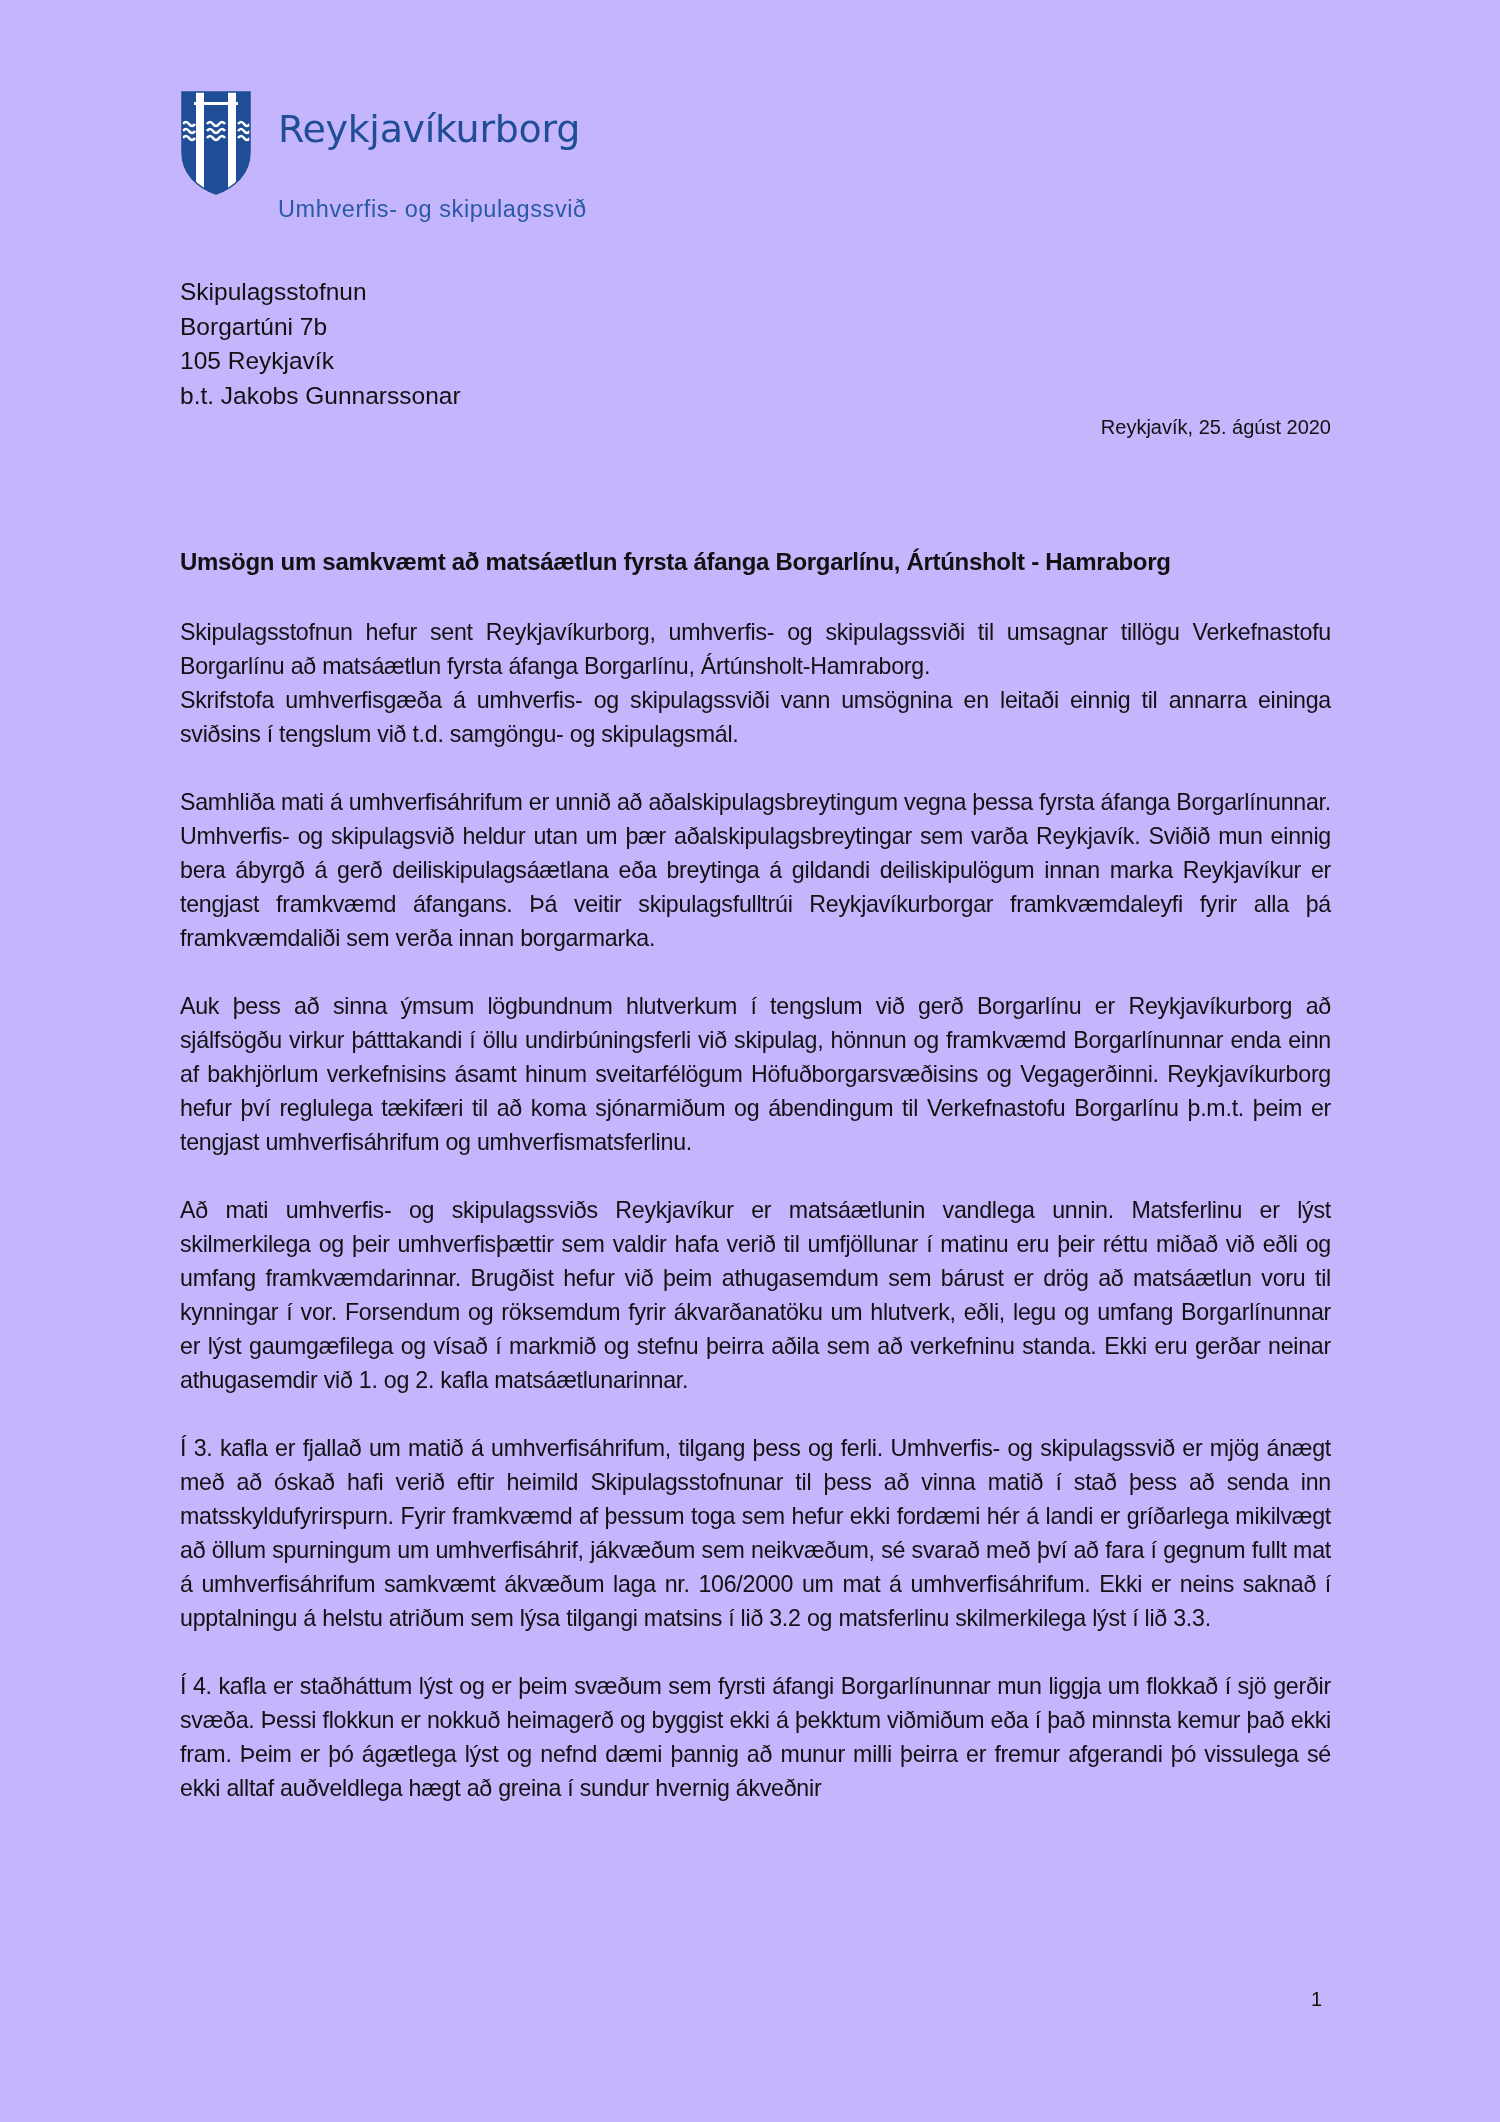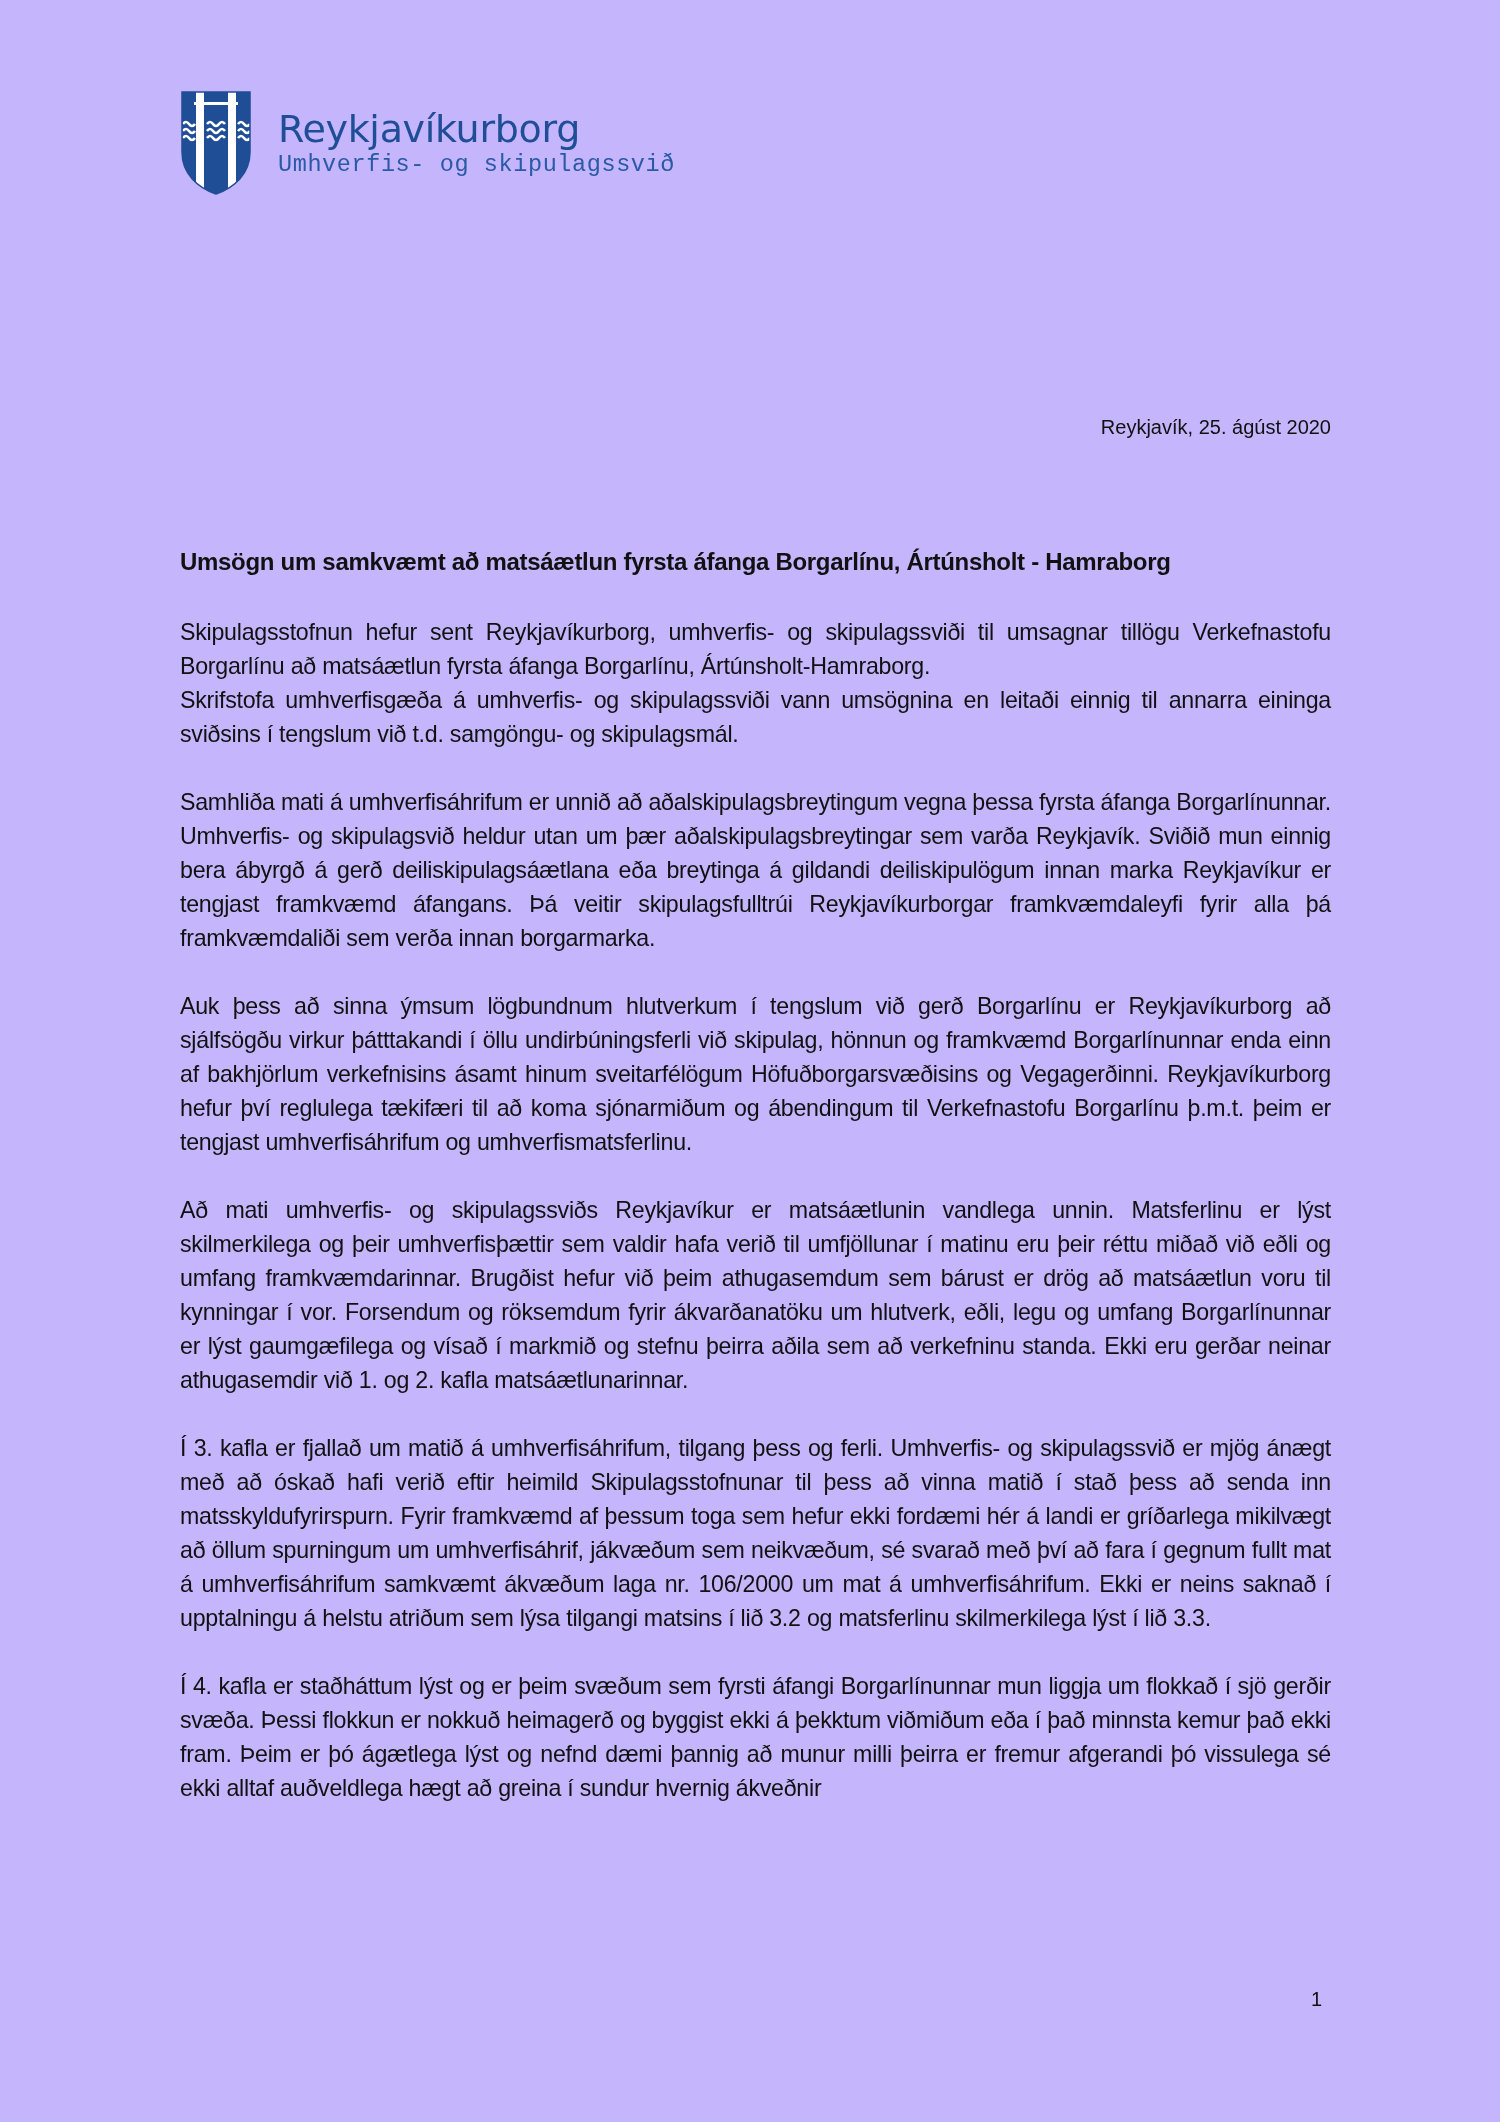--- a/index.html
+++ b/index.html
@@ -3,21 +3,21 @@
   <meta charset="utf-8">
   <style>
     html, body { margin: 0; padding: 0; background: #ffffff; }
     body { width: 1500px; height: 2122px; position: relative; overflow: hidden; }
     .page { position: absolute; left: 0; top: 0; width: 1500px; height: 2122px; background: #c4b5fd; color: #111; font-family: "Liberation Sans", sans-serif; }
 
     .logo { position: absolute; left: 180px; top: 90px; height: 110px; display: flex; align-items: flex-start; }
     .shield { width: 72px; height: 106px; }
     .logo-text { margin-left: 26px; margin-top: 18px; color: #1f4e96; }
     .logo-title { font-family: "DejaVu Sans", sans-serif; font-size: 38px; line-height: 42px; letter-spacing: -0.3px; }
-    .logo-sub { font-family: Liberation Mono, monospace; font-size: 23.5px; line-height: 30px; letter-spacing: 0.6px; color: #2a5aa6; }
+    .logo-sub { font-family: Liberation Sans, sans-serif; font-size: 23.5px; line-height: 30px; letter-spacing: 0.6px; color: #2a5aa6; margin-top: 44px; }
 
     .addr { position: absolute; left: 180px; top: 275px; font-size: 24.5px; line-height: 34.5px; }
     .addr div { white-space: nowrap; }
     .date { position: absolute; right: 169px; top: 410px; font-size: 20px; line-height: 34px; white-space: nowrap; }
 
     .subject { position: absolute; left: 180px; top: 548px; font-size: 24px; font-weight: bold; white-space: nowrap; letter-spacing: -0.3px; }
 
     .body { position: absolute; left: 180px; top: 615px; width: 1151px; font-size: 23.2px; line-height: 34px; letter-spacing: -0.25px; }
     .body p { margin: 0 0 34px 0; text-align: justify; }
     .body .uline { text-decoration: underline; text-underline-offset: 4px; }
@@ -54,20 +54,26 @@
         </g>
       </g>
       <path d="M2 2 H70 V62 C70 84 54 98 36 104 C18 98 2 84 2 62 Z" fill="none" stroke="#1f4e96" stroke-width="1.5"></path>
     </svg>
     <div class="logo-text">
       <div class="logo-title">Reykjavíkurborg</div>
       <div class="logo-sub">Umhverfis- og skipulagssvið</div>
     </div>
   </div>
 
+  <div class="addr">
+    <div>Skipulagsstofnun</div>
+    <div>Borgartúni 7b</div>
+    <div>105 Reykjavík</div>
+    <div>b.t. Jakobs Gunnarssonar</div>
+  </div>
 
   <div class="date">Reykjavík, 25. ágúst 2020</div>
 
   <div class="subject">Umsögn um samkvæmt að matsáætlun fyrsta áfanga Borgarlínu, Ártúnsholt - Hamraborg</div>
 
   <div class="body">
     <p style="margin-bottom:0">Skipulagsstofnun hefur sent Reykjavíkurborg, umhverfis- og skipulagssviði til umsagnar tillögu Verkefnastofu Borgarlínu að matsáætlun fyrsta áfanga Borgarlínu, Ártúnsholt-Hamraborg.</p>
     <p>Skrifstofa umhverfisgæða á umhverfis- og skipulagssviði vann umsögnina en leitaði einnig til annarra eininga sviðsins í tengslum við t.d. samgöngu- og skipulagsmál.</p>
     <p>Samhliða mati á umhverfisáhrifum er unnið að aðalskipulagsbreytingum vegna þessa fyrsta áfanga Borgarlínunnar. Umhverfis- og skipulagsvið heldur utan um þær aðalskipulagsbreytingar sem varða Reykjavík. Sviðið mun einnig bera ábyrgð á gerð deiliskipulagsáætlana eða breytinga á gildandi deiliskipulögum innan marka Reykjavíkur er tengjast framkvæmd áfangans. Þá veitir skipulagsfulltrúi Reykjavíkurborgar framkvæmdaleyfi fyrir alla þá framkvæmdaliði sem verða innan borgarmarka.</p>
     <p>Auk þess að sinna ýmsum lögbundnum hlutverkum í tengslum við gerð Borgarlínu er Reykjavíkurborg að sjálfsögðu virkur þátttakandi í öllu undirbúningsferli við skipulag, hönnun og framkvæmd Borgarlínunnar enda einn af bakhjörlum verkefnisins ásamt hinum sveitarfélögum Höfuðborgarsvæðisins og Vegagerðinni. Reykjavíkurborg hefur því reglulega tækifæri til að koma sjónarmiðum og ábendingum til Verkefnastofu Borgarlínu þ.m.t. þeim er tengjast umhverfisáhrifum og umhverfismatsferlinu.</p>

